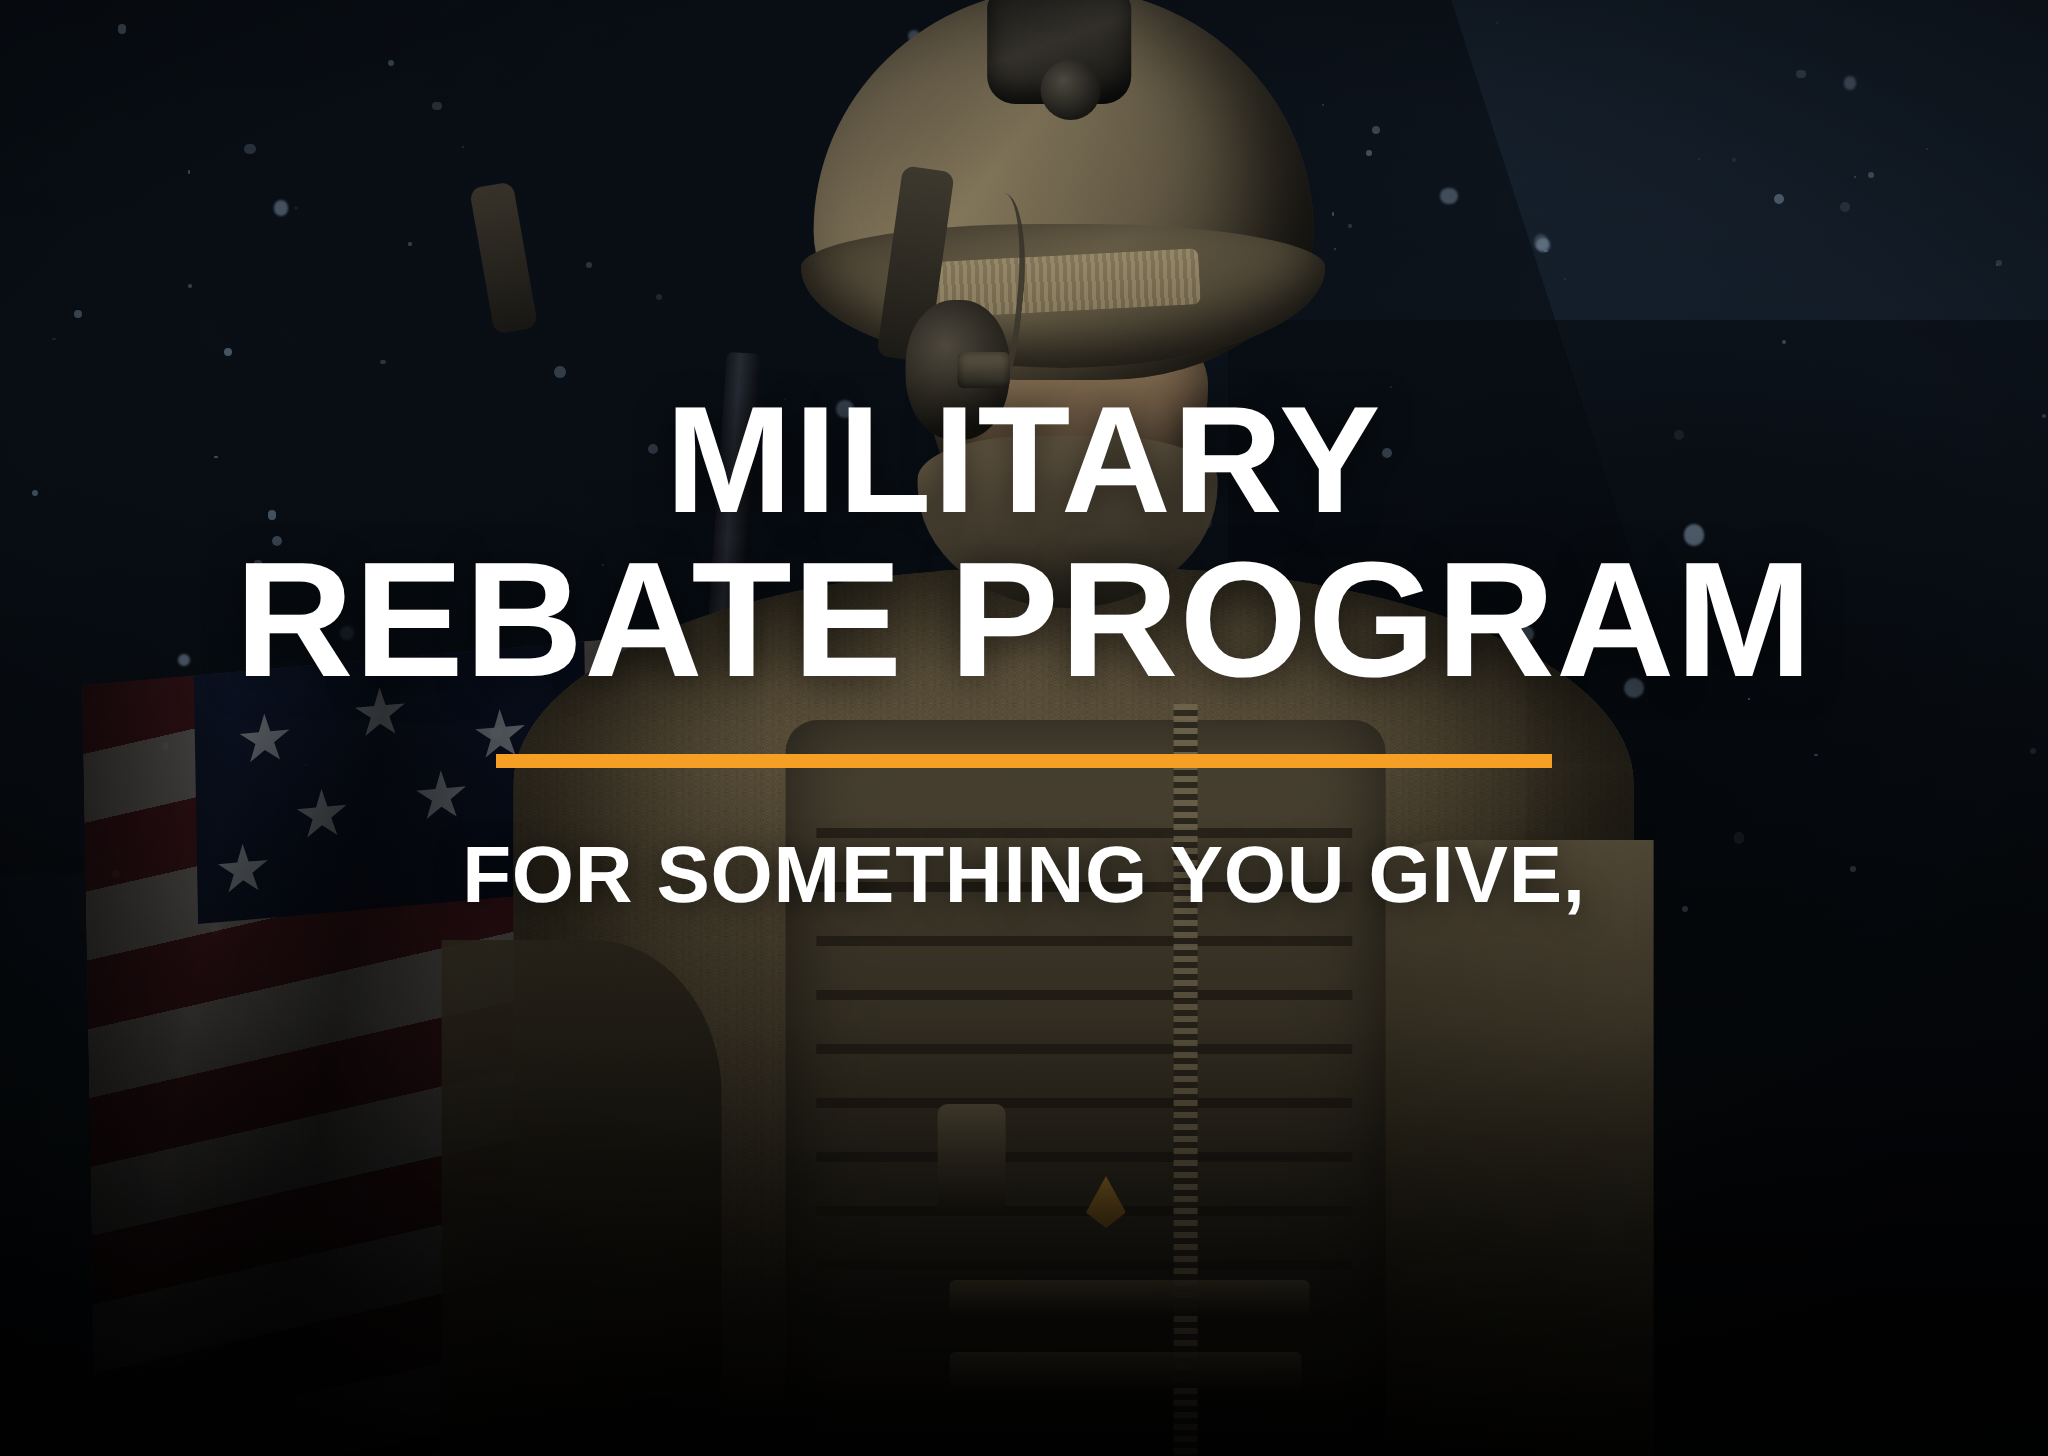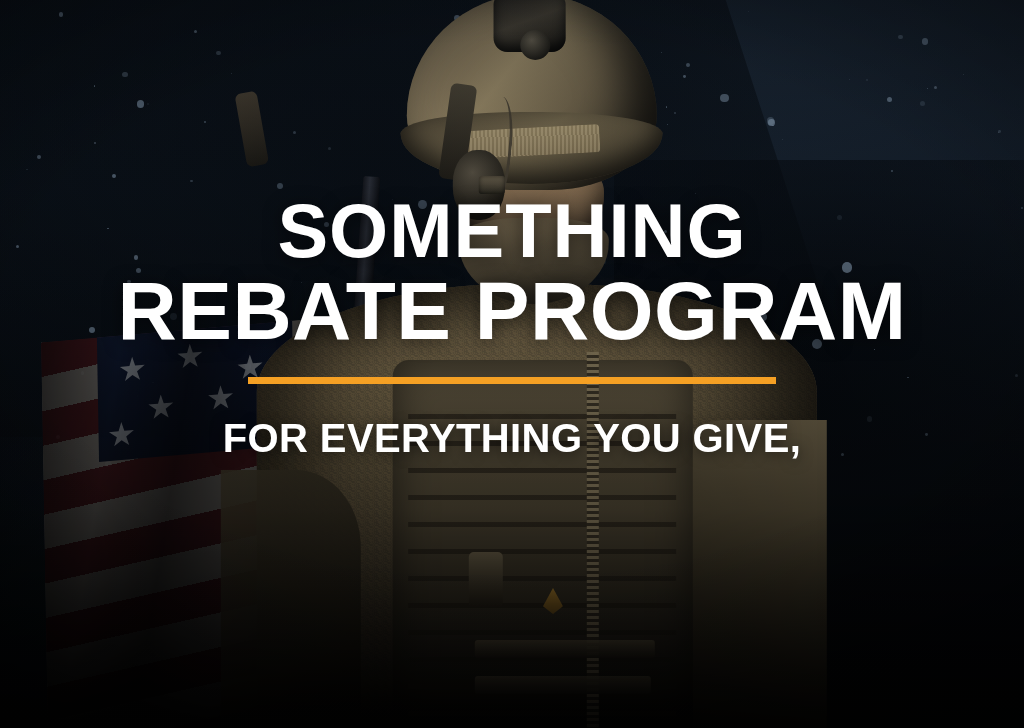--- a/index.html
+++ b/index.html
@@ -481,24 +481,24 @@
       <div class="ear-cup"></div>
       <div class="patch"></div>
     </div>
 
     <div class="darken"></div>
     <div class="vignette"></div>
   </div>
 
   <div class="content">
     <h1 class="headline">
-      <span class="l1">SOMETHING</span>
+      <span class="l1">MILITARY</span>
       <span class="l2">REBATE PROGRAM</span>
     </h1>
 
     <div class="rule" style="background: rgb(245, 160, 36);"></div>
 
     <h2 class="subhead">
-      <span class="s1">FOR EVERYTHING YOU GIVE,</span>
+      <span class="s1">FOR SOMETHING YOU GIVE,</span>
     </h2>
   </div>
 
 </div>
 
 </body></html>

